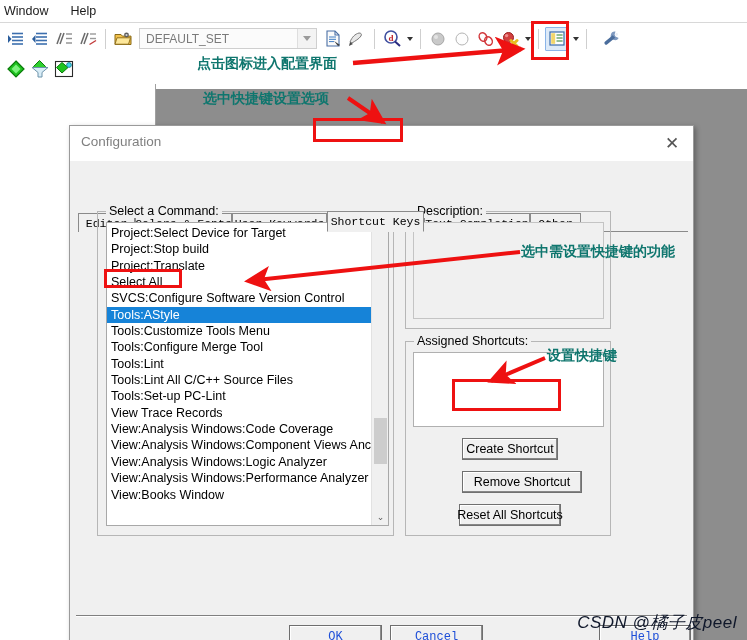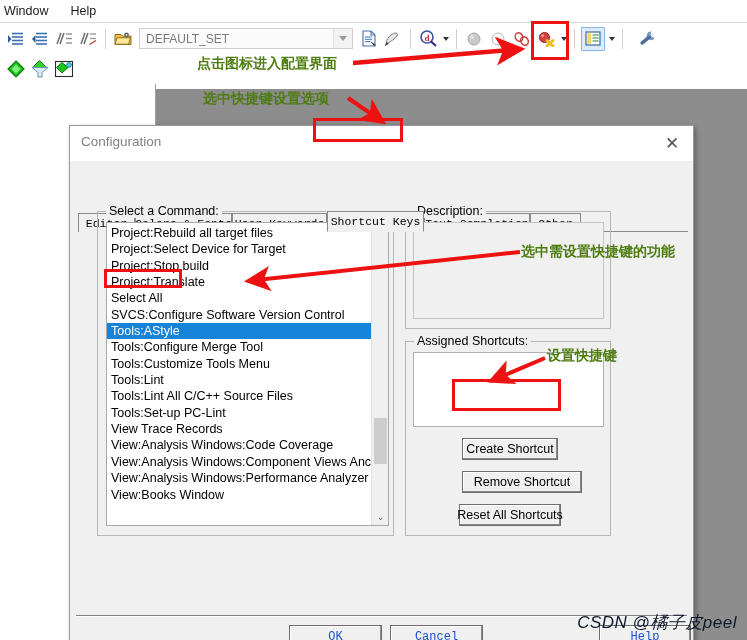--- a/index.html
+++ b/index.html
@@ -94,21 +94,21 @@
   }
   .tb-arrow::after {
     content: "";
     border-left: 3.5px solid transparent;
     border-right: 3.5px solid transparent;
     border-top: 4px solid #333;
   }
 
   
   #setcombo {
-    width: 214px; height: 21px;
+    width: 178px; height: 21px;
     border: 1px solid #cfcfcf;
     background: #fbfbfb;
     display: flex;
     align-items: center;
     margin-left: 4px;
     flex: none;
     box-sizing: border-box;
   }
   #setcombo .cb-text {
     flex: 1;
@@ -362,21 +362,21 @@
   
   .redbox {
     position: absolute;
     border: 3px solid #ee1111;
     box-sizing: border-box;
     z-index: 60;
     pointer-events: none;
   }
   .redtext {
     position: absolute;
-    color: #4d7c0f;
+    color: #0f766e;
     font-family: "DejaVu Sans", sans-serif;
     font-size: 14px;
     font-weight: 600;
     white-space: nowrap;
     z-index: 61;
   }
   .redsvg {
     position: absolute;
     left: 0; top: 0;
     width: 747px; height: 640px;
@@ -623,35 +623,35 @@
   <div class="groupbox" style="left:335px; top:215px; width:206px; height:195px;">
     <span class="group-legend">Assigned Shortcuts:</span>
     <div class="white-box" style="left:7px; top:10px; width:191px; height:75px;"></div>
     <div class="winbtn" style="left:56px; top:96px; width:96px; height:22px;">Create Shortcut</div>
     <div class="winbtn" style="left:56px; top:129px; width:120px; height:22px;">Remove Shortcut</div>
     <div class="winbtn" style="left:53px; top:162px; width:102px; height:22px;">Reset All Shortcuts</div>
   </div>
 
   <div id="cmd-listbox" style="left:36px; top:96px; width:283px; height:304px;">
     <div id="cmd-list">
-        <div class="cmd-row">Project:Rebuild all target files</div>
         <div class="cmd-row">Project:Select Device for Target</div>
         <div class="cmd-row">Project:Stop build</div>
         <div class="cmd-row">Project:Translate</div>
         <div class="cmd-row">Select All</div>
         <div class="cmd-row">SVCS:Configure Software Version Control</div>
         <div class="cmd-row selected">Tools:AStyle</div>
+        <div class="cmd-row">Tools:Customize Tools Menu</div>
         <div class="cmd-row">Tools:Configure Merge Tool</div>
-        <div class="cmd-row">Tools:Customize Tools Menu</div>
         <div class="cmd-row">Tools:Lint</div>
         <div class="cmd-row">Tools:Lint All C/C++ Source Files</div>
         <div class="cmd-row">Tools:Set-up PC-Lint</div>
         <div class="cmd-row">View Trace Records</div>
         <div class="cmd-row">View:Analysis Windows:Code Coverage</div>
         <div class="cmd-row">View:Analysis Windows:Component Views Anchor</div>
+        <div class="cmd-row">View:Analysis Windows:Logic Analyzer</div>
         <div class="cmd-row">View:Analysis Windows:Performance Analyzer</div>
         <div class="cmd-row">View:Books Window</div>
       </div>
     <div id="cmd-scroll">
       <div class="sb-arrow up">⌃</div>
       <div id="sb-thumb"></div>
       <div class="sb-arrow down">⌄</div>
     </div>
   </div>
 

